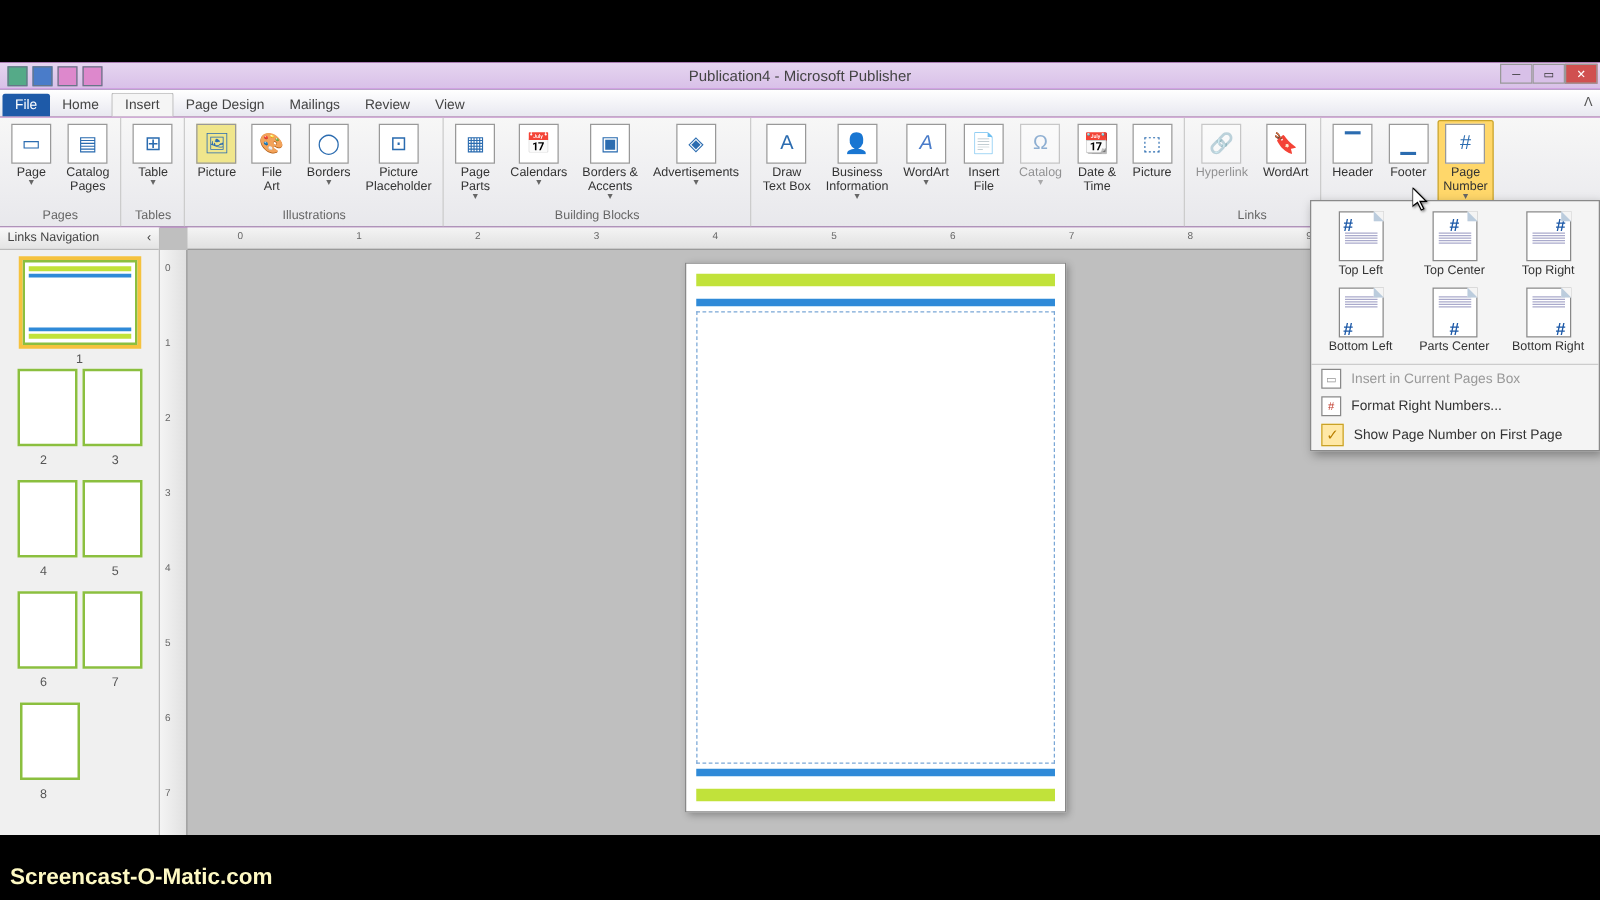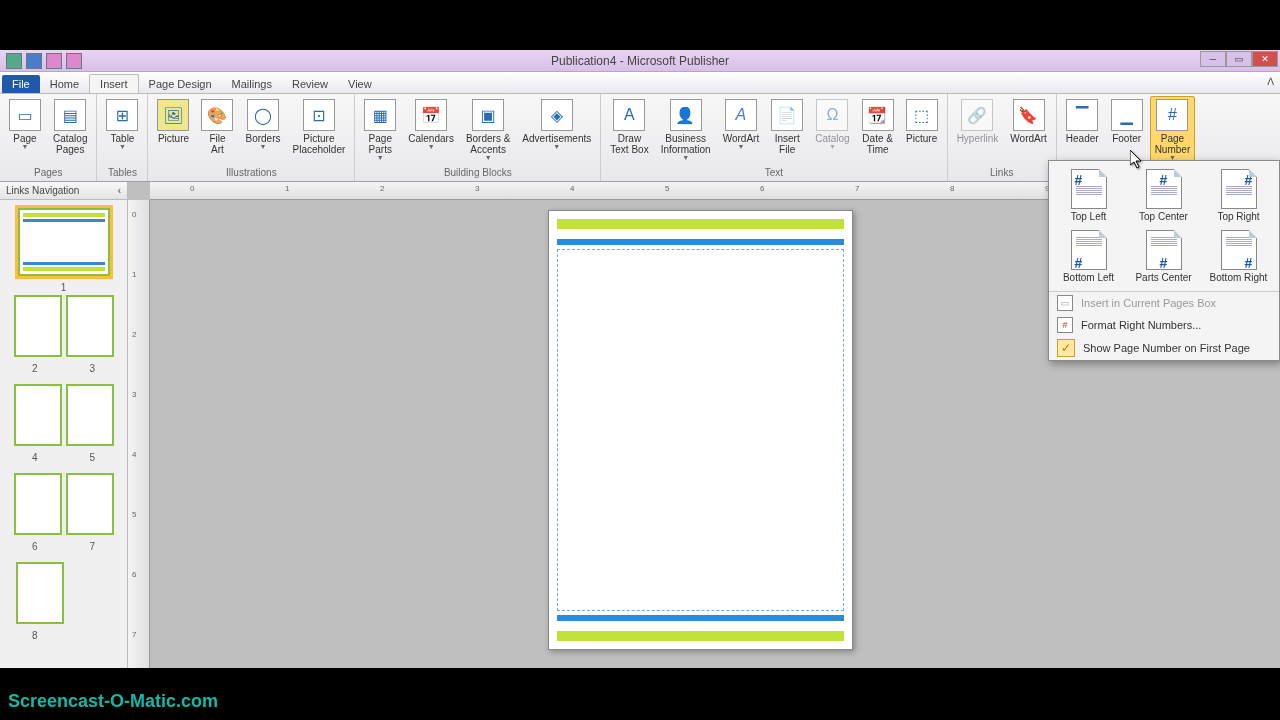--- a/index.html
+++ b/index.html
@@ -65,21 +65,21 @@
 .pn-thumb .lines div { height: 1px; background: #aac; }
 .pn-label { font-size: 10px; color: #333; margin-top: 2px; }
 .pn-item { display: flex; align-items: center; gap: 8px; padding: 3px 8px; font-size: 11px; color: #333; cursor: pointer; }
 .pn-item.disabled { color: #999; }
 .pn-check { width: 18px; height: 18px; border: 1px solid #c9a227; background: #ffe8a6; display: flex; align-items: center; justify-content: center; color: #b97d00; font-size: 12px; }
 .pn-icon-small { width: 16px; height: 16px; background: #fff; border: 1px solid #888; font-size: 9px; display: flex; align-items: center; justify-content: center; }
 
 .cursor { position: absolute; top: 150px; left: 1130px; z-index: 100; pointer-events: none; }
 .cursor svg { filter: drop-shadow(1px 1px 1px rgba(0,0,0,0.5)); }
 
-.watermark { position: absolute; bottom: 8px; left: 8px; color: #14b8a6; font-size: 18px; font-weight: bold; font-family: Arial; }
+.watermark { position: absolute; bottom: 8px; left: 8px; color: #fef9c3; font-size: 18px; font-weight: bold; font-family: Arial; }
 </style>
 </head>
 <body>
 
 <div class="black-top"></div>
 
 <div class="app-window">
   <div class="titlebar">
     <div class="qat">
       <div class="qat-icon" style="background:#5a8;"></div>
@@ -214,21 +214,20 @@
         <div class="rbtn">
             <div class="rbtn-icon">📆</div>
             <div class="rbtn-label">Date &amp;
 Time</div>
           </div>
         <div class="rbtn">
             <div class="rbtn-icon">⬚</div>
             <div class="rbtn-label">Picture</div>
           </div>
       </div>
-      <div class="rgroup-label">Text</div>
     </div>
     <div class="rgroup">
       <div class="rgroup-body">
         <div class="rbtn disabled">
             <div class="rbtn-icon">🔗</div>
             <div class="rbtn-label">Hyperlink</div>
           </div>
         <div class="rbtn">
             <div class="rbtn-icon">🔖</div>
             <div class="rbtn-label">WordArt</div>

